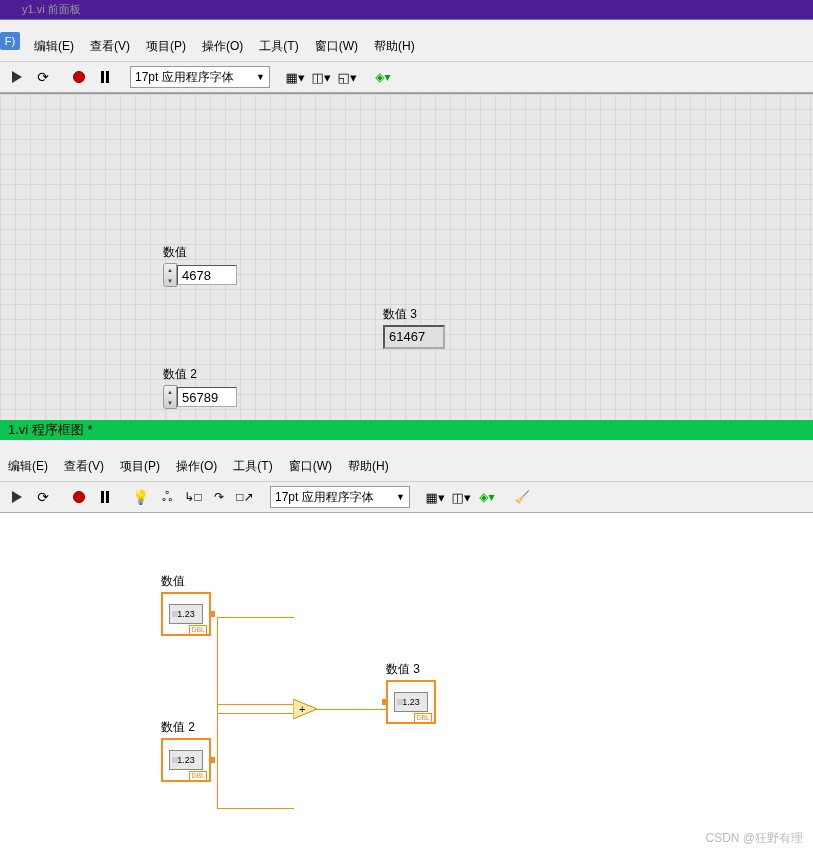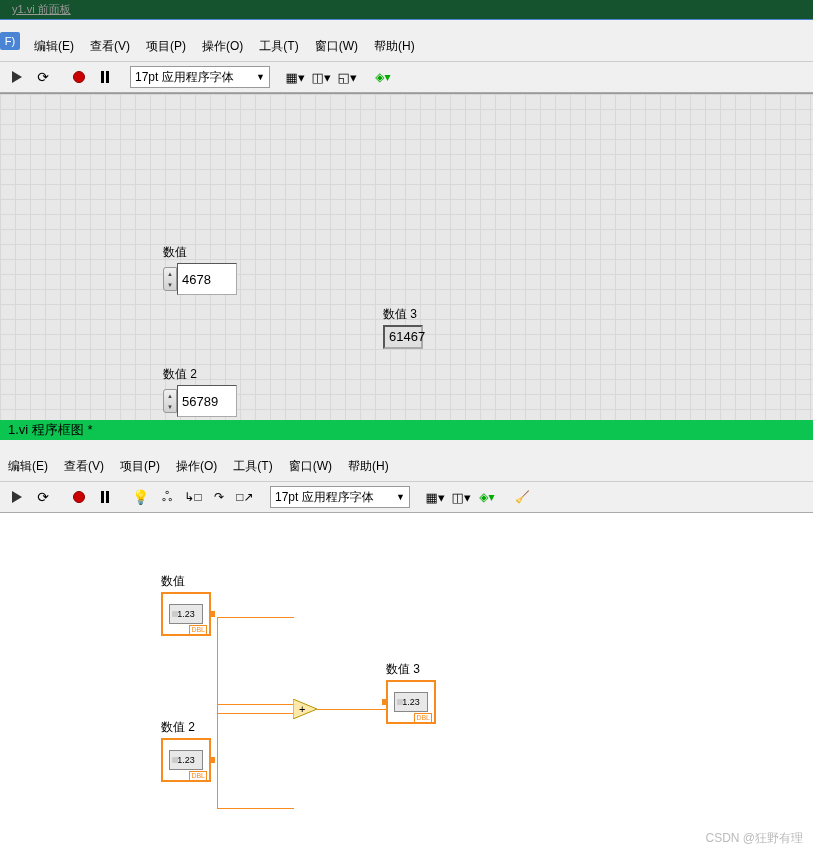--- a/index.html
+++ b/index.html
@@ -1,18 +1,18 @@
 <!DOCTYPE html>
 <html><head>
 <meta charset="utf-8">
 <style>
 * { box-sizing: border-box; margin: 0; padding: 0; }
 body { font-family: "Microsoft YaHei", Arial, sans-serif; font-size: 12px; background: #fff; width: 813px; }
 
-.title-bar { background: #14532d; color: #999; padding: 2px 12px; font-size: 11px; border-bottom: 1px solid #4984d5; text-decoration: underline; }
+.title-bar { background: #4c1d95; color: #999; padding: 2px 22px; font-size: 11px; border-bottom: 1px solid #4984d5; }
 
 .menu-bar { background: #f0f0f0; display: flex; align-items: center; padding: 3px 0; border-bottom: 1px solid #ccc; }
 .file-icon { width: 20px; height: 18px; background: #4984d5; color: #fff; display: inline-flex; align-items: center; justify-content: center; margin-right: 6px; font-size: 11px; border-radius: 2px; }
 .menu-item { padding: 3px 8px; cursor: default; margin-top: 12px; }
 
 .toolbar { background: #f0f0f0; display: flex; align-items: center; padding: 4px 6px; gap: 4px; border-bottom: 1px solid #aaa; }
 .tool-btn { width: 22px; height: 20px; display: inline-flex; align-items: center; justify-content: center; border: 1px solid transparent; }
 .sep { width: 6px; }
 .font-select { height: 22px; border: 1px solid #999; background: #fff; padding: 2px 4px; display: inline-flex; align-items: center; min-width: 140px; }
 .font-select .arrow { margin-left: auto; font-size: 9px; }
@@ -22,22 +22,22 @@
 .run-arrow { width: 0; height: 0; border-top: 6px solid transparent; border-bottom: 6px solid transparent; border-left: 10px solid #333; display: inline-block; }
 .loop-arrows { font-size: 14px; }
 
 .canvas { position: relative; height: 327px; background-color: #e8e8e8; background-image: linear-gradient(#d8d8d8 1px, transparent 1px), linear-gradient(90deg, #d8d8d8 1px, transparent 1px); background-size: 15px 15px; border-top: 1px solid #999; }
 
 .control { position: absolute; }
 .control-label { color: #000; font-size: 12px; margin-bottom: 2px; }
 .numeric-ctrl { display: flex; align-items: center; }
 .spinner { width: 14px; height: 24px; background: linear-gradient(#f0f0f0,#d0d0d0); border: 1px solid #999; display: flex; flex-direction: column; border-radius: 3px 0 0 3px; }
 .spinner div { flex: 1; display: flex; align-items: center; justify-content: center; font-size: 6px; color: #444; }
-.numeric-input { width: 60px; height: 32px; border: 1px inset #aaa; background: #fff; padding: 2px 4px; font-size: 13px; }
-.numeric-indicator { width: 40px; height: 24px; border: 2px inset #aaa; background: #e0e0e0; padding: 2px 4px; font-size: 13px; }
+.numeric-input { width: 60px; height: 20px; border: 1px inset #aaa; background: #fff; padding: 2px 4px; font-size: 13px; }
+.numeric-indicator { width: 62px; height: 24px; border: 2px inset #aaa; background: #e0e0e0; padding: 2px 4px; font-size: 13px; }
 
 .bd-title { background: #0cc550; color: #000; padding: 1px 8px; font-size: 13px; }
 
 .bd-canvas { position: relative; height: 340px; background: #fff; }
 .bd-node { position: absolute; }
 .bd-label { font-size: 12px; margin-bottom: 2px; }
 .bd-terminal { width: 50px; height: 44px; border: 2px solid #f78b1e; background: #fff; position: relative; display: flex; align-items: center; justify-content: center; }
 .bd-terminal-inner { width: 34px; height: 20px; border: 1px solid #888; background: #e8e8e8; display: flex; align-items: center; justify-content: center; font-size: 9px; position: relative; }
 .bd-terminal-inner::before { content: ""; width: 6px; height: 6px; background: #ccc; position: absolute; left: 2px; border-radius: 1px; }
 .bd-terminal .dbl { position: absolute; bottom: -1px; right: 2px; font-size: 7px; color: #f78b1e; border: 1px solid #f78b1e; padding: 0 1px; background: #fff; line-height: 8px; }

